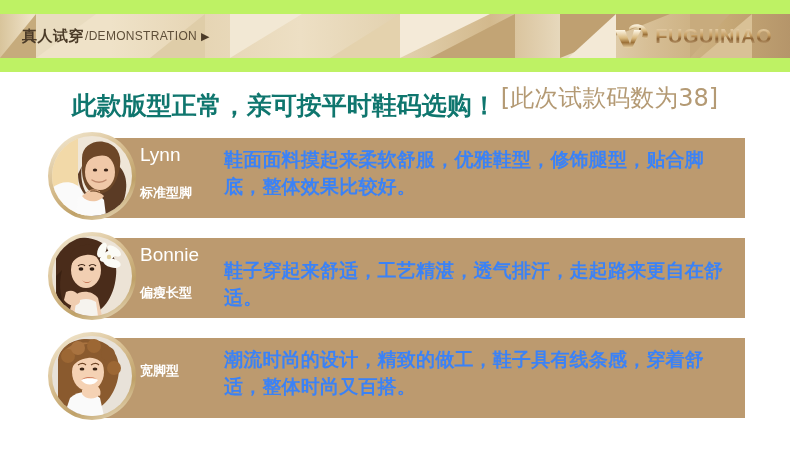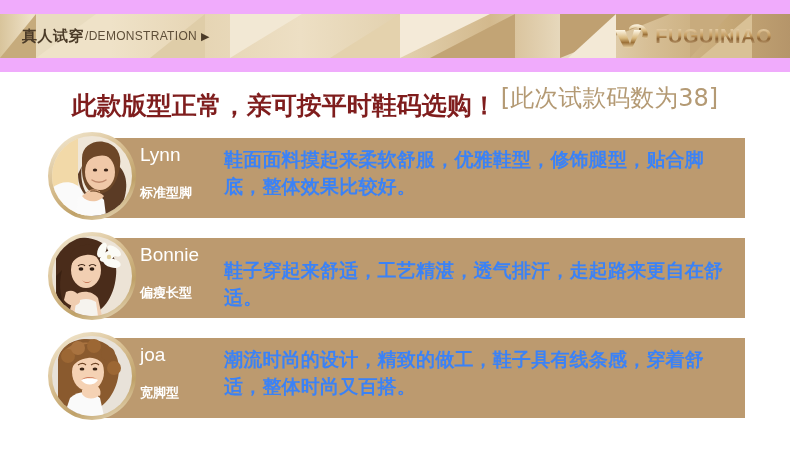--- a/index.html
+++ b/index.html
@@ -14,21 +14,21 @@
     overflow: hidden;
     position: relative;
   }
 
   
   .header {
     position: relative;
     width: 790px;
     height: 72px;
     overflow: hidden;
-    background: #f0abfc;
+    background: #bef264;
   }
   .header-band {
     position: absolute;
     left: 0;
     top: 14px;
     width: 790px;
     height: 44px;
     background: linear-gradient(90deg,
         #d8c49b 0%,
         #efe2c8 4%,
@@ -127,21 +127,21 @@
     height: 52px;
     display: flex;
     align-items: center;
     justify-content: center;
     white-space: nowrap;
   }
   .main-title .strong {
     font-family: "DejaVu Sans", "Liberation Sans", sans-serif;
     font-size: 25px;
     font-weight: bold;
-    color: #7f1d1d;
+    color: #0f766e;
     letter-spacing: 0px;
     margin-top: 14px;
   }
   .main-title .note {
     font-family: "DejaVu Sans", "Liberation Sans", sans-serif;
     font-size: 24px;
     font-weight: normal;
     color: #b49a74;
     margin-left: 4px;
   }
@@ -362,19 +362,18 @@
           <path d="M39 29 C42 27 45 27 47 29" stroke="#6e4525" stroke-width="1.1" fill="none"></path>
           <path d="M29 44 C34 50 42 50 46 44 C43 42 32 42 29 44 Z" fill="#ffffff"></path>
           <path d="M29 44 C34 41 43 41 46 44 C42 40 33 40 29 44 Z" fill="#c96a4a"></path>
           <path d="M18 62 C26 54 40 54 48 62 L52 80 L12 80 Z" fill="#fafafa"></path>
           <path d="M30 54 C36 50 44 52 48 58 C44 64 34 64 30 58 Z" fill="#f5d2b4"></path>
           <path d="M40 48 C46 48 50 54 48 60 C44 58 40 54 40 48 Z" fill="#f5d2b4"></path>
         </svg>
       </div>
     </div>
     <div class="person">
-      <div class="pname">joa</div>
       <div class="ptype">宽脚型</div>
     </div>
     <div class="comment">潮流时尚的设计，精致的做工，鞋子具有线条感，穿着舒适，整体时尚又百搭。</div>
   </div>
 
 </div>
 
 </body></html>

